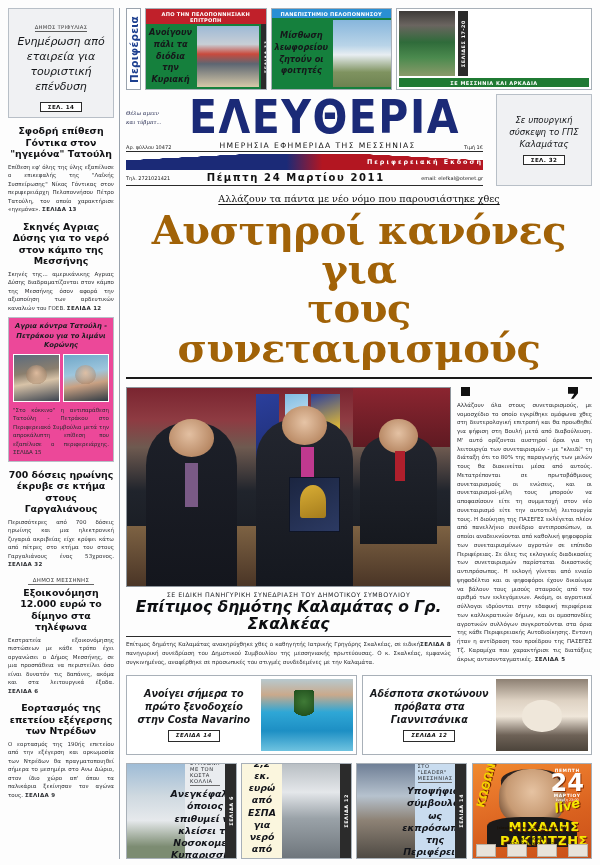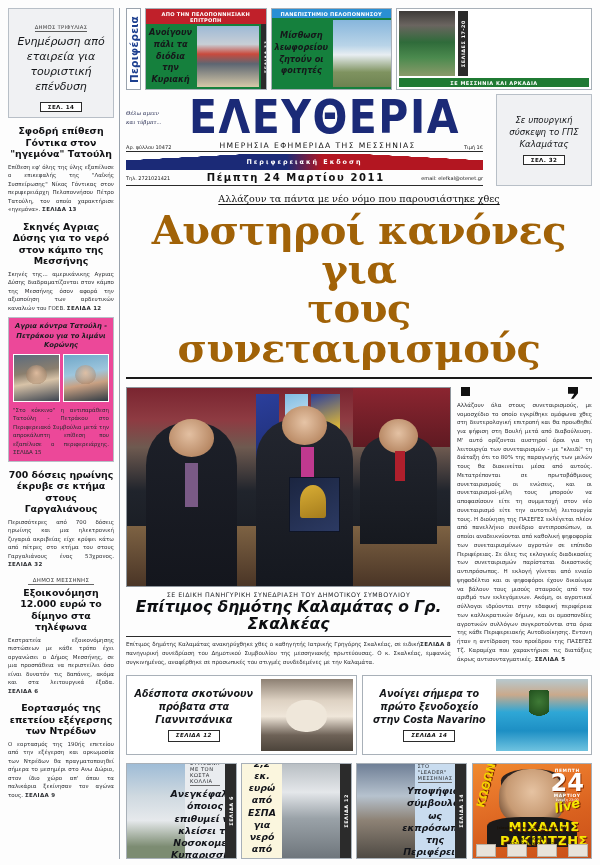--- a/index.html
+++ b/index.html
@@ -234,21 +234,21 @@
     padding-bottom: 1px;
   }
   .mh-small { font-size: 5px; color: #222; }
   .mh-center {
     font-size: 7.6px; letter-spacing: 1.4px; color: #111;
     font-family: "DejaVu Sans", sans-serif;
   }
   .ribbon {
     position: relative; height: 16px; margin-top: 2px;
     background: linear-gradient(90deg,#1b2a77 0%, #1b2a77 45%, #b31621 55%, #b31621 100%);
-    display: flex; align-items: center; justify-content: center;
+    display: flex; align-items: center; justify-content: flex-end;
     overflow: hidden;
   }
   .ribbon::before {
     content: ""; position: absolute; left: 0; top: 0; width: 100%; height: 100%;
     background: linear-gradient(177deg, #ffffff 0%, #ffffff 18%, transparent 18.5%),
                 linear-gradient(-177deg, #ffffff 0%, #ffffff 18%, transparent 18.5%);
   }
   .ribbon span {
     position: relative; z-index: 2;
     color: #fff; font-size: 6.4px; font-weight: bold; letter-spacing: 2px;
@@ -592,31 +592,31 @@
           <div class="sq"></div>
           <div class="comma"></div>
         </div>
         <div class="lead-text"><span>Αλλάζουν όλα στους συνεταιρισμούς, με νομοσχέδιο το οποίο εγκρίθηκε ομόφωνα χθες στη δευτερολογική επιτροπή και θα προωθηθεί για ψήφιση στη Βουλή μετά από διαβούλευση. Μ' αυτό ορίζονται αυστηροί όροι για τη λειτουργία των συνεταιρισμών - με "κλειδί" τη διάταξη ότι το 80% της παραγωγής των μελών τους θα διακινείται μέσα από αυτούς. Μετατρέπονται σε πρωτοβάθμιους συνεταιρισμούς οι ενώσεις, και οι συνεταιρισμοί-μέλη τους μπορούν να αποφασίσουν είτε τη συμμετοχή στον νέο συνεταιρισμό είτε την αυτοτελή λειτουργία τους. Η διοίκηση της ΠΑΣΕΓΕΣ εκλέγεται πλέον από πανελλήνιο συνέδριο αντιπροσώπων, οι οποίοι αναδεικνύονται από καθολική ψηφοφορία των συνεταιρισμένων αγροτών σε επίπεδο Περιφέρειας. Σε όλες τις εκλογικές διαδικασίες των συνεταιρισμών παρίσταται δικαστικός αντιπρόσωπος. Η εκλογή γίνεται από ενιαίο ψηφοδέλτιο και οι ψηφοφόροι έχουν δικαίωμα να βάλουν τους μισούς σταυρούς από τον αριθμό των εκλεγόμενων. Ακόμη, οι αγροτικοί σύλλογοι ιδρύονται στην εδαφική περιφέρεια των καλλικρατικών δήμων, και οι ομοσπονδίες αγροτικών συλλόγων συγκροτούνται στα όρια της κάθε Περιφερειακής Αυτοδιοίκησης. Εντονη ήταν η αντίδραση του προέδρου της ΠΑΣΕΓΕΣ Τζ. Καραμίχα που χαρακτήρισε τις διατάξεις άκρως αντισυνταγματικές.</span> <span class="ref">ΣΕΛΙΔΑ 5</span></div>
       </div>
     </div>
 
     <div class="midrow">
       <div class="midcard">
         <div class="mc-text">
+          <div>Ανοίγει σήμερα το πρώτο ξενοδοχείο στην Costa Navarino</div>
+          <div class="pgtag">ΣΕΛΙΔΑ 14</div>
+        </div>
+        <div class="mc-img img-pool"></div>
+      </div>
+      <div class="midcard">
+        <div class="mc-text">
           <div>Αδέσποτα σκοτώνουν πρόβατα στα Γιαννιτσάνικα</div>
           <div class="pgtag">ΣΕΛΙΔΑ 12</div>
         </div>
         <div class="mc-img img-sheep"></div>
-      </div>
-      <div class="midcard">
-        <div class="mc-text">
-          <div>Ανοίγει σήμερα το πρώτο ξενοδοχείο στην Costa Navarino</div>
-          <div class="pgtag">ΣΕΛΙΔΑ 14</div>
-        </div>
-        <div class="mc-img img-pool"></div>
       </div>
     </div>
 
     <div class="bottom">
       <div class="bot-left">
 
         <div class="botcard card-grey">
           <div class="bc-img img-hosp"></div>
           <div class="bc-body">
             <div class="bc-kicker">ΣΥΜΦΩΝΑ ΜΕ ΤΟΝ ΚΩΣΤΑ ΚΟΛΛΙΑ</div>

